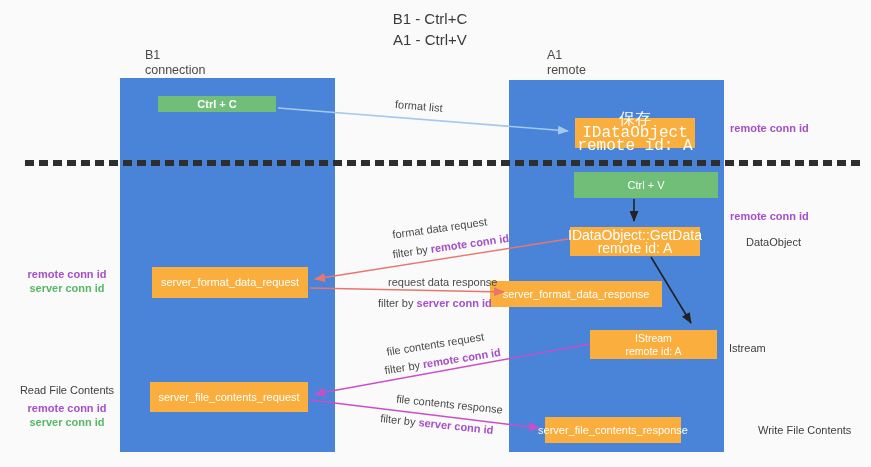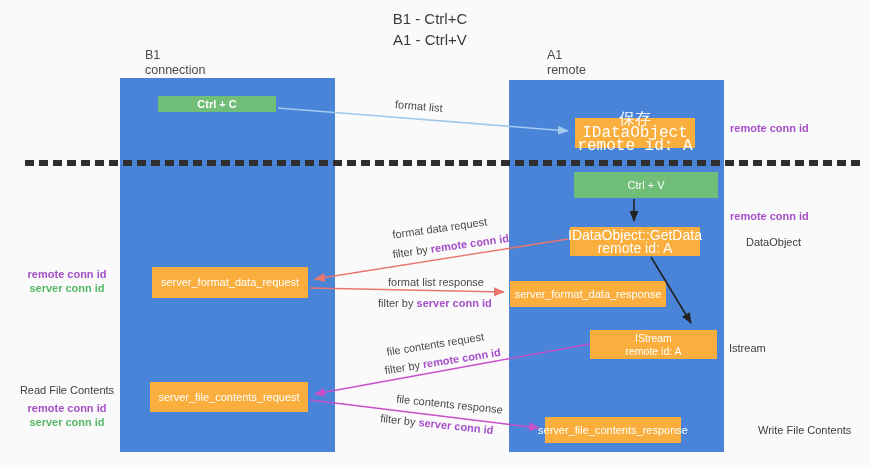--- a/index.html
+++ b/index.html
@@ -68,21 +68,21 @@
     <div>IDataObject::GetData</div>
     <div>remote id: A</div>
   </div>
   <div class="abs node orange" style="left:590px;top:330px;width:127px;height:29px;font-size:10.5px;">
     <div>IStream</div>
     <div>remote id: A</div>
   </div>
   <div class="abs node orange" style="left:152px;top:267px;width:156px;height:31px;">
     <div>server_format_data_request</div>
   </div>
-  <div class="abs node orange" style="left:510px;top:281px;width:156px;height:26px;">
+  <div class="abs node orange" style="left:490px;top:281px;width:172px;height:26px;">
     <div>server_format_data_response</div>
   </div>
   <div class="abs node orange" style="left:150px;top:382px;width:158px;height:30px;">
     <div>server_file_contents_request</div>
   </div>
   <div class="abs node orange" style="left:545px;top:417px;width:136px;height:26px;">
     <div>server_file_contents_response</div>
   </div>
 
   <div class="abs side-label purple" style="left:730px;top:122px;">remote conn id</div>
@@ -95,21 +95,21 @@
   <div class="abs side-label green left-col" style="left:12px;top:282px;">server conn id</div>
   <div class="abs side-label plain left-col" style="left:12px;top:384px;">Read File Contents</div>
   <div class="abs side-label purple left-col" style="left:12px;top:402px;">remote conn id</div>
   <div class="abs side-label green left-col" style="left:12px;top:416px;">server conn id</div>
 
   <div class="abs flow-label" style="left:395px;top:100px;transform:rotate(5deg);">format list</div>
 
   <div class="abs flow-label" style="left:392px;top:222px;transform:rotate(-8deg);">format data request</div>
   <div class="abs flow-label" style="left:392px;top:240px;transform:rotate(-8deg);"><span>filter by </span><span class="hl-purple">remote conn id</span></div>
 
-  <div class="abs flow-label" style="left:388px;top:276px;">format list response</div>
+  <div class="abs flow-label" style="left:388px;top:276px;">request data response</div>
   <div class="abs flow-label" style="left:378px;top:297px;"><span>filter by </span><span class="hl-purple">server conn id</span></div>
 
   <div class="abs flow-label" style="left:386px;top:338px;transform:rotate(-9deg);">file contents request</div>
   <div class="abs flow-label" style="left:384px;top:355px;transform:rotate(-9deg);"><span>filter by </span><span class="hl-purple">remote conn id</span></div>
 
   <div class="abs flow-label" style="left:396px;top:398px;transform:rotate(6deg);">file contents response</div>
   <div class="abs flow-label" style="left:380px;top:418px;transform:rotate(6deg);"><span>filter by </span><span class="hl-purple">server conn id</span></div>
 
   <svg class="abs arrows" width="871" height="467" viewBox="0 0 871 467">
     <defs>

